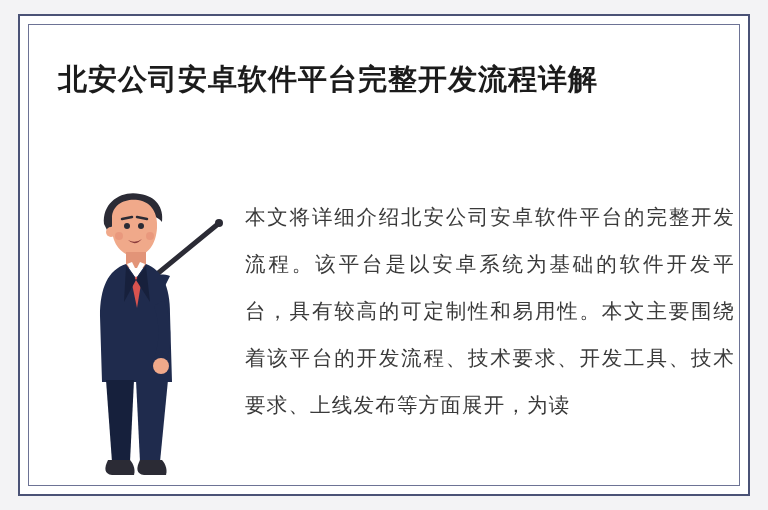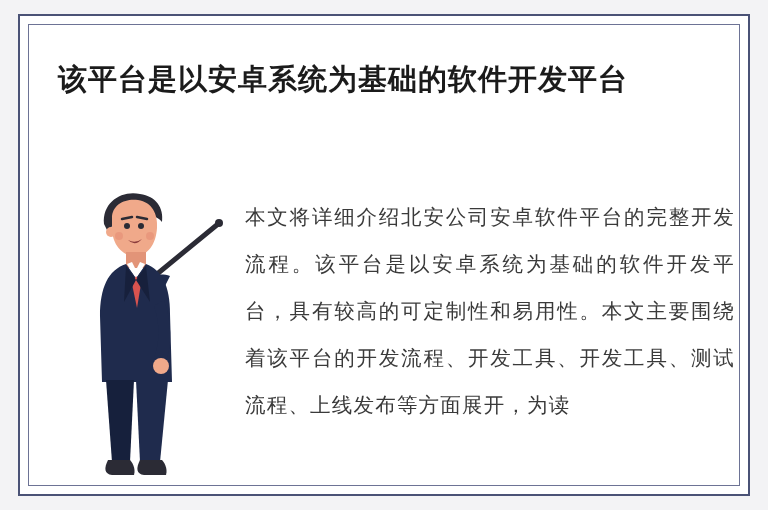--- a/index.html
+++ b/index.html
@@ -63,21 +63,21 @@
     letter-spacing: 1.2px;
     text-align: justify;
   }
 </style>
 </head>
 <body>
 
 <div class="card">
   <div class="card-inner"></div>
 
-  <div class="title">该平台是以安卓系统为基础的软件开发平台</div>
+  <div class="title">北安公司安卓软件平台完整开发流程详解</div>
 
   <div class="illustration">
     <svg viewBox="0 0 170 310" width="170" height="310" xmlns="http://www.w3.org/2000/svg">
 
       <line x1="62" y1="112" x2="140" y2="48" stroke="#2b2b35" stroke-width="5" stroke-linecap="round"></line>
       <circle cx="141" cy="47" r="4" fill="#2b2b35"></circle>
 
       <path d="M55 118 C 62 100, 80 96, 92 100 L 86 112 C 76 108, 66 112, 62 124 Z" fill="#1f2b4d"></path>
 
       <path d="M26 48 C 24 26, 44 14, 62 18 C 78 20, 86 32, 84 46 C 80 40, 70 38, 60 42 C 48 46, 36 44, 30 56 Z" fill="#2b2b35"></path>
@@ -112,14 +112,14 @@
       <circle cx="83" cy="190" r="8" fill="#f0a98a"></circle>
 
       <path d="M28 204 L 56 204 L 52 286 L 34 286 Z" fill="#16203c"></path>
       <path d="M58 204 L 90 204 L 82 286 L 62 286 Z" fill="#1f2b4d"></path>
 
       <path d="M30 284 C 26 292, 26 298, 34 299 L 56 299 C 58 292, 54 286, 52 284 Z" fill="#2b2b35"></path>
       <path d="M62 284 C 58 292, 58 298, 66 299 L 88 299 C 90 292, 86 286, 84 284 Z" fill="#2b2b35"></path>
     </svg>
   </div>
 
-  <div class="body-text">本文将详细介绍北安公司安卓软件平台的完整开发流程。该平台是以安卓系统为基础的软件开发平台，具有较高的可定制性和易用性。本文主要围绕着该平台的开发流程、开发工具、开发工具、测试流程、上线发布等方面展开，为读</div>
+  <div class="body-text">本文将详细介绍北安公司安卓软件平台的完整开发流程。该平台是以安卓系统为基础的软件开发平台，具有较高的可定制性和易用性。本文主要围绕着该平台的开发流程、技术要求、开发工具、技术要求、上线发布等方面展开，为读</div>
 </div>
 
 </body></html>

